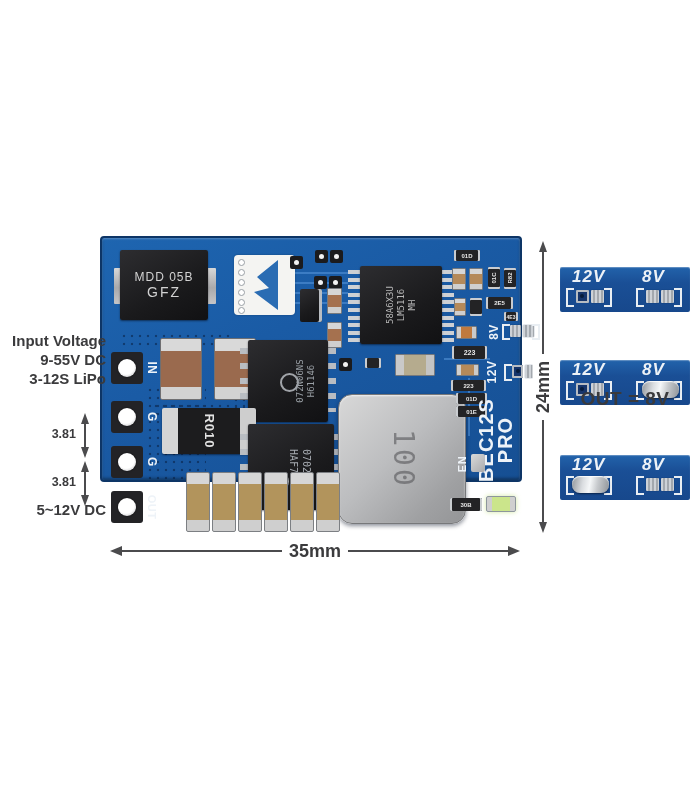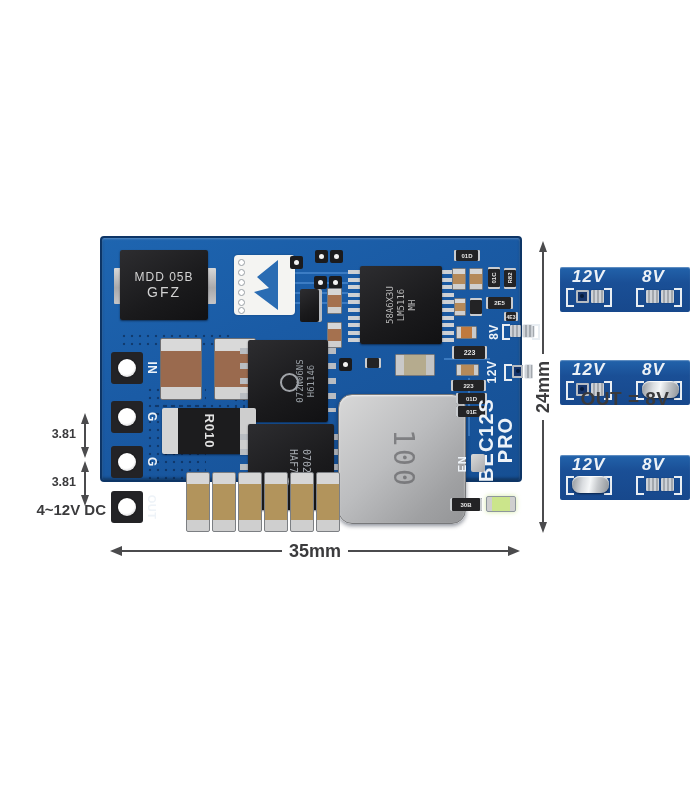--- a/index.html
+++ b/index.html
@@ -236,22 +236,27 @@
 
     <div class="rot silk" style="left:360px;top:226px;font-size:11px;">EN</div>
     <div class="abs" style="left:369px;top:216px;width:14px;height:18px;background:linear-gradient(135deg,#dadada,#a7a9ac);border-radius:2px;"></div>
 
     <div class="smdr" style="left:348px;top:260px;width:32px;height:13px;font-size:6px;">
         <span>30B</span>
       </div>
     <div class="abs" style="left:384px;top:258px;width:30px;height:16px;border:1px solid #8d969c;border-radius:2px;box-sizing:border-box;background:linear-gradient(90deg,#cfcfcf 0 5px,#cbe58b 5px calc(100% - 5px),#cfcfcf calc(100% - 5px));box-shadow:0 0 5px rgba(203,229,139,.8);"></div>
   </div>
 
+  <div class="note note-right" style="left:0px;top:331px;width:106px;font-size:15px;line-height:19px;">
+    <div>Input Voltage</div>
+    <div>9-55V DC</div>
+    <div>3-12S LiPo</div>
+  </div>
   <div class="note note-right" style="left:0px;top:500px;width:106px;font-size:15px;line-height:19px;">
-    <div>4~12V DC</div>
+    <div>5~12V DC</div>
   </div>
 
   <div class="abs" style="left:79px;top:413px;width:12px;height:45px;">
     <span class="ah ah-up" style="left:2px;top:0;"></span>
     <span class="dim-line" style="left:5px;top:9px;width:2px;height:27px;"></span>
     <span class="ah ah-down" style="left:2px;bottom:0;"></span>
   </div>
   <div class="note note-right" style="left:42px;top:427px;width:34px;font-size:12.5px;">3.81</div>
   <div class="abs" style="left:79px;top:461px;width:12px;height:45px;">
     <span class="ah ah-up" style="left:2px;top:0;"></span>

